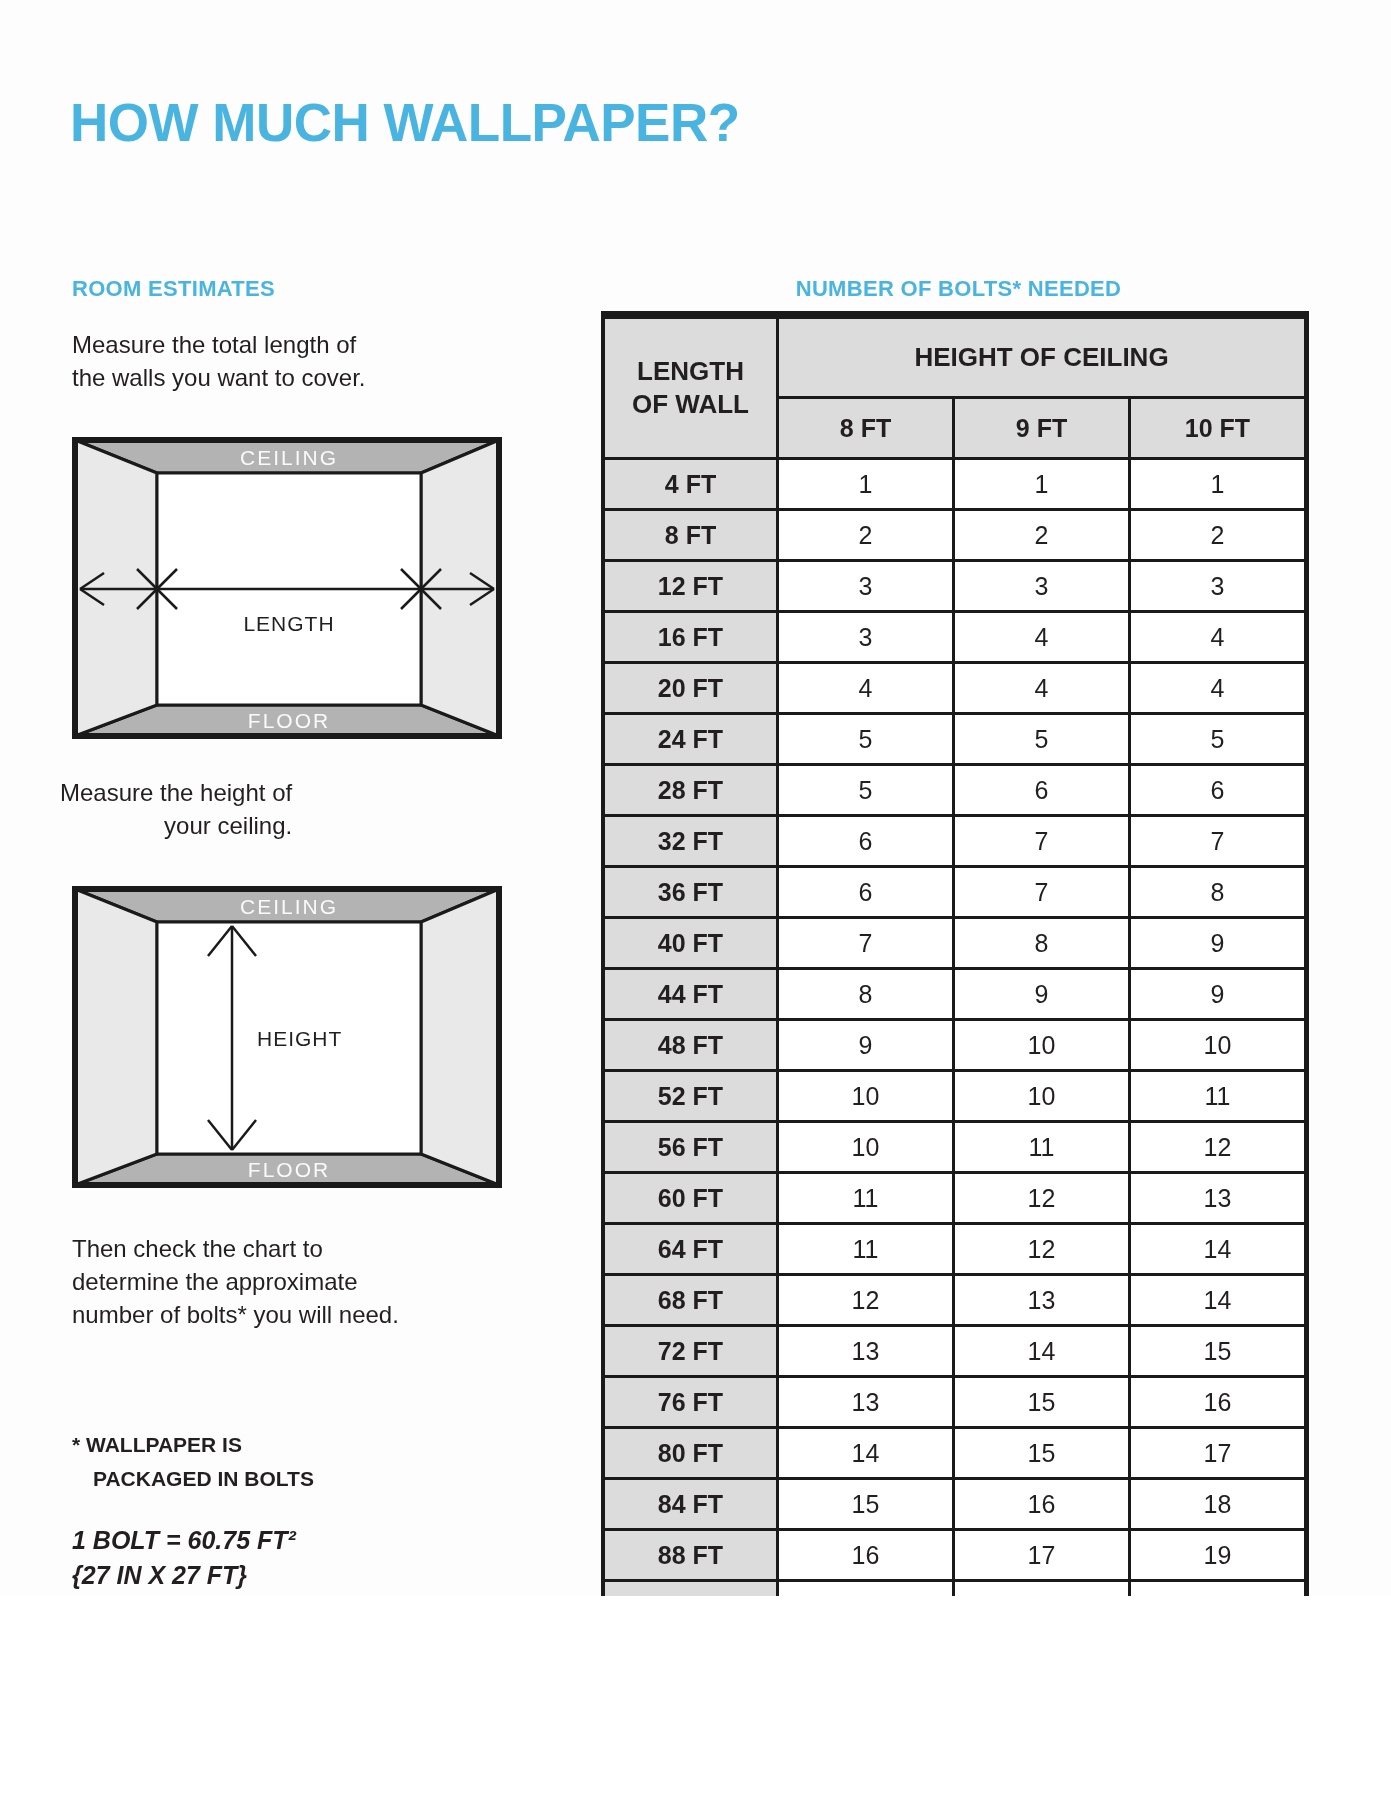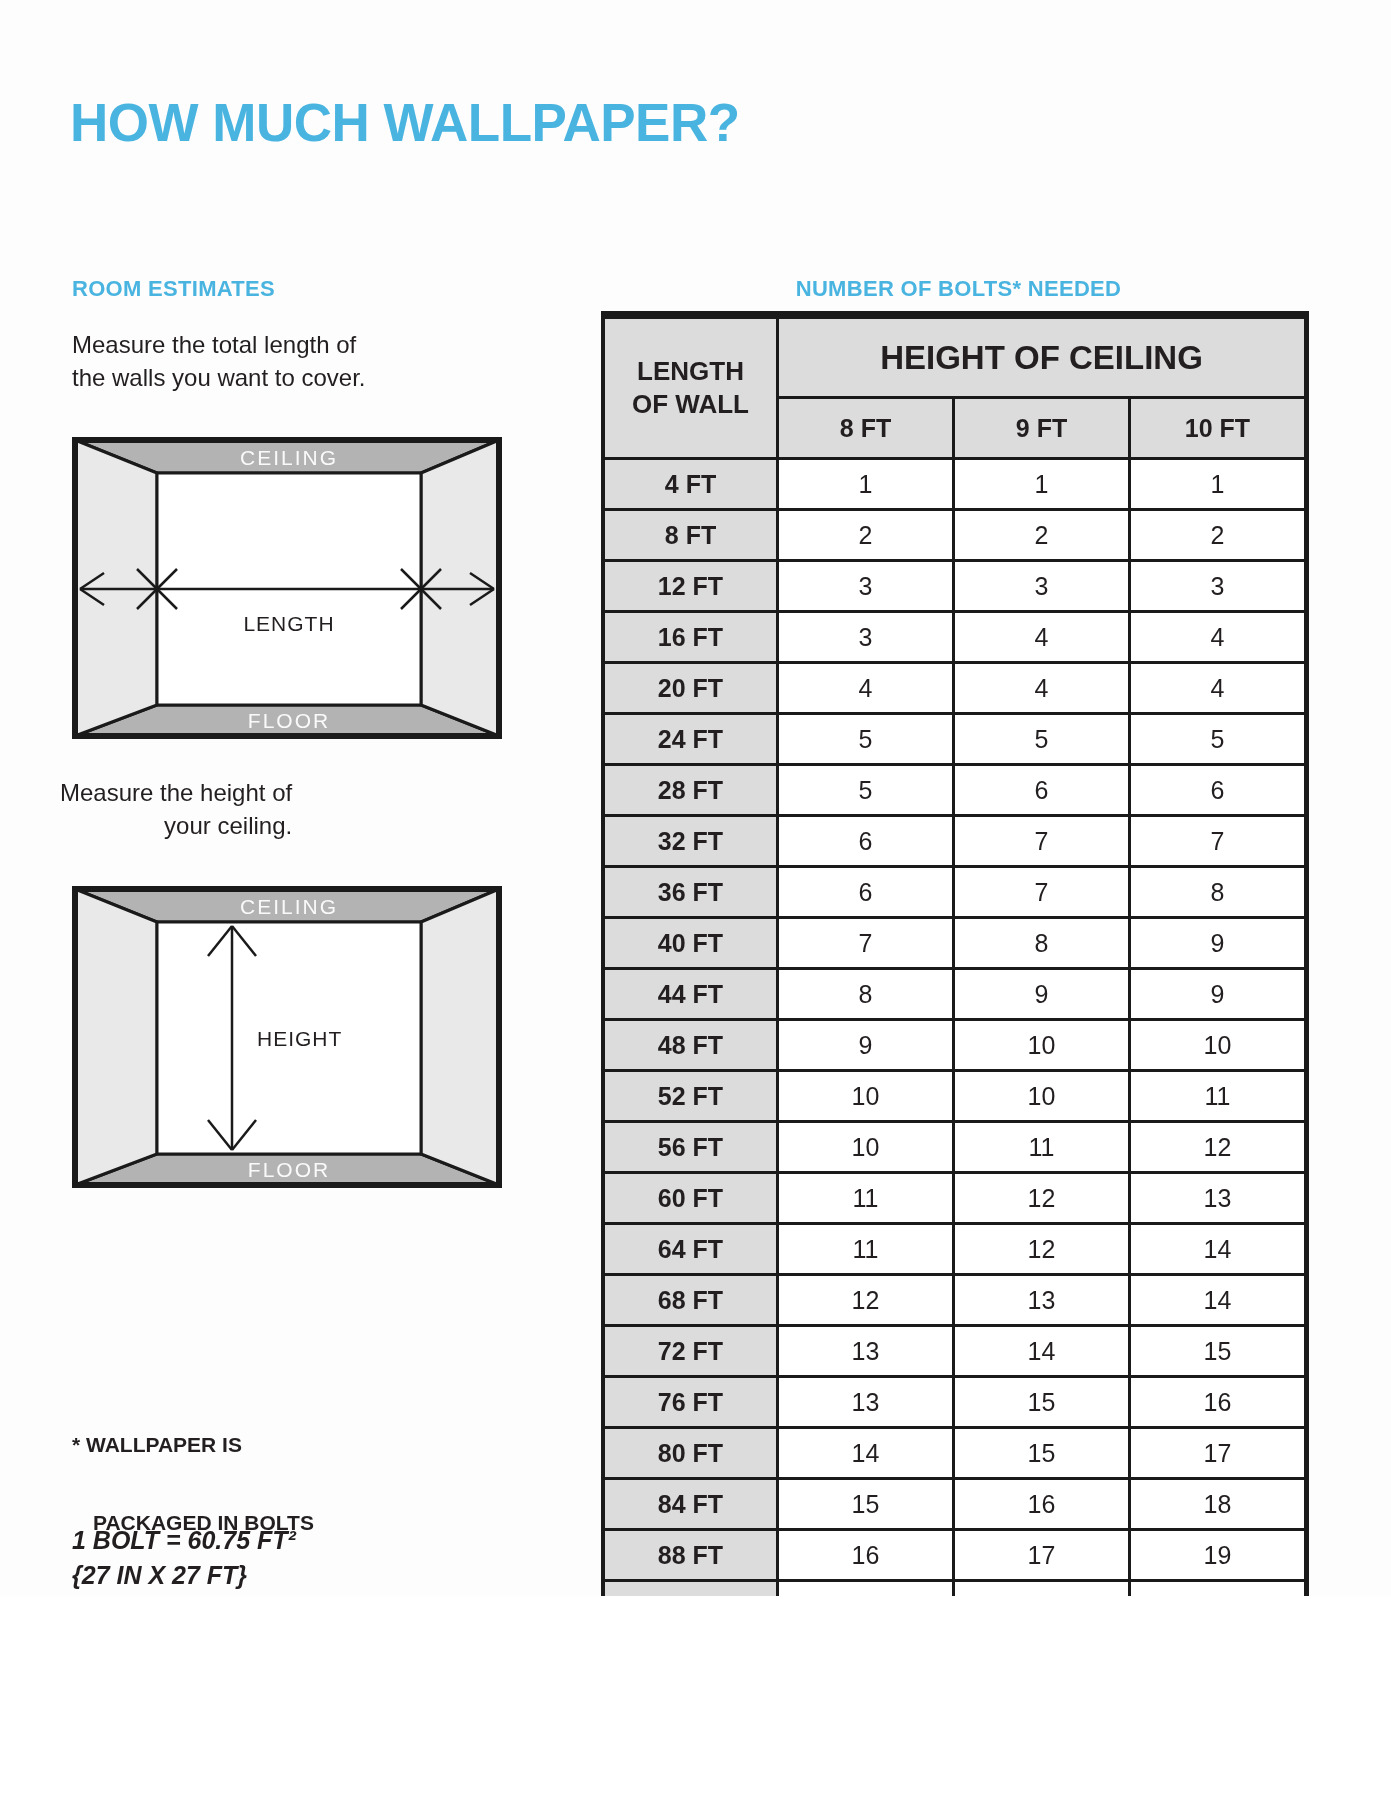--- a/index.html
+++ b/index.html
@@ -23,21 +23,21 @@
     position:absolute;font-size:22px;font-weight:bold;color:var(--blue);
     letter-spacing:0.3px;white-space:nowrap;
   }
   .room-estimates-pos{left:72px;top:258px;}
   .bolts-heading-pos{left:601px;top:258px;width:715px;text-align:center;}
   .body-text{position:absolute;font-size:24px;line-height:33px;}
   .para1-pos{left:72px;top:328px;}
   .para2-pos{left:60px;top:776px;text-align:right;}
   .para3-pos{left:72px;top:1232px;}
   .footnote-pos{left:72px;top:1428px;font-weight:bold;font-size:21px;line-height:34px;}
-  .footnote-pos .indent{padding-left:21px;margin-top:44px;}
+  .footnote-pos .indent{padding-left:21px;}
   .boltinfo-pos{left:72px;top:1523px;font-weight:bold;font-size:25px;line-height:35px;font-style:italic;}
   .diagram{position:absolute;left:72px;}
   .diagram1-pos{top:437px;}
   .diagram2-pos{top:886px;}
   svg text{font-family:"Liberation Sans", sans-serif;}
   .svg-banner{fill:#fafafa;font-size:21px;letter-spacing:2px;}
   .svg-dim{fill:var(--ink);font-size:21px;letter-spacing:1px;}
 
   
   table.bolts{
@@ -49,21 +49,21 @@
     border-bottom:5px solid var(--line);
   }
   table.bolts th, table.bolts td{
     border:3px solid var(--line);padding:0;text-align:center;vertical-align:middle;
   }
   th.corner{
     width:171px;background:var(--cellgray);font-size:26px;font-weight:bold;
     line-height:33px;border-right:7px solid var(--line);border-bottom:5px solid var(--line);
   }
   th.group{
-    background:var(--cellgray);font-size:33px;font-weight:bold;height:77px;
+    background:var(--cellgray);font-size:26px;font-weight:bold;height:77px;
   }
   th.colhead{
     background:var(--cellgray);font-size:25px;font-weight:bold;height:58px;
     border-left:2px solid var(--line);border-right:2px solid var(--line);
     border-bottom:5px solid var(--line);width:173px;
   }
   td.row-label{
     background:var(--cellgray);font-size:25px;font-weight:bold;
     border-right:7px solid var(--line);
   }
@@ -134,20 +134,25 @@
         <line x1="160" y1="40" x2="136" y2="70"></line>
         <line x1="160" y1="40" x2="184" y2="70"></line>
         <line x1="160" y1="264" x2="136" y2="234"></line>
         <line x1="160" y1="264" x2="184" y2="234"></line>
       </g>
       <text class="svg-dim" x="185" y="160" text-anchor="start">HEIGHT</text>
       <rect x="3" y="3" width="424" height="296" fill="none" stroke="#1a1a1a" stroke-width="6"></rect>
     </svg>
   </div>
 
+  <div class="body-text para3-pos">
+    <div>Then check the chart to</div>
+    <div>determine the approximate</div>
+    <div>number of bolts* you will need.</div>
+  </div>
 
   <div class="body-text footnote-pos">
     <div>* WALLPAPER IS</div>
     <div class="indent">PACKAGED IN BOLTS</div>
   </div>
 
   <div class="body-text boltinfo-pos">
     <div>1 BOLT = 60.75 FT²</div>
     <div>{27 IN X 27 FT}</div>
   </div>

